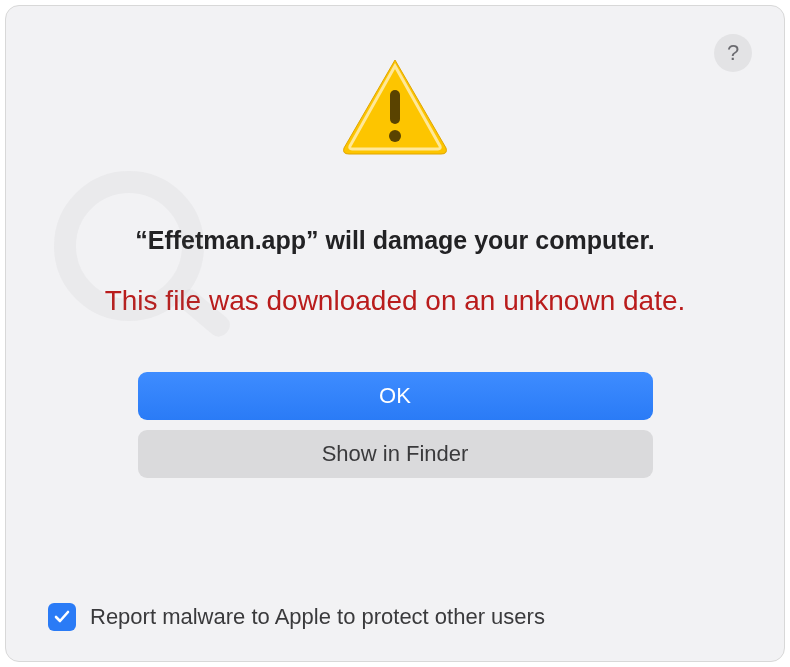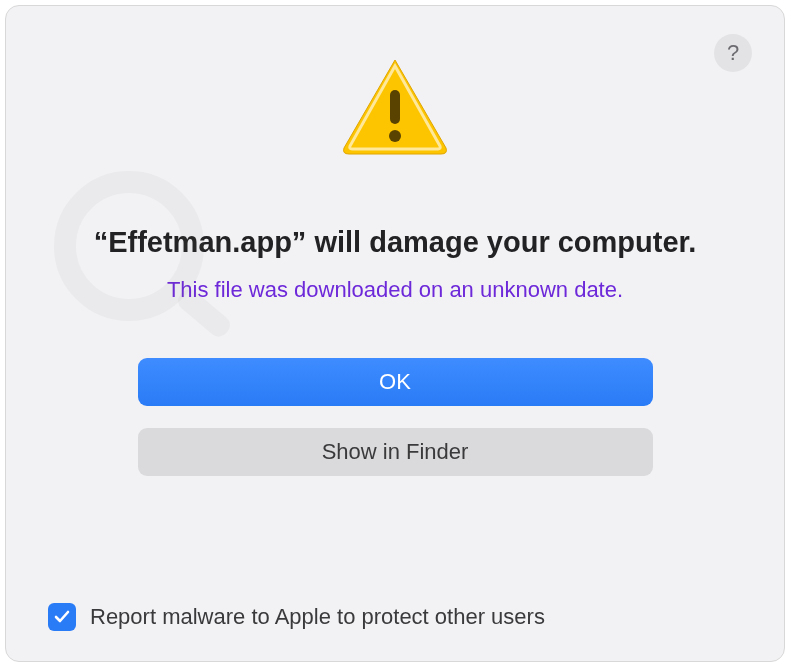--- a/index.html
+++ b/index.html
@@ -45,37 +45,37 @@
       cursor: pointer;
       font-weight: 500;
     }
     .warning-icon {
       margin-top: 10px;
       width: 110px;
       height: 100px;
     }
     .title {
       margin-top: 70px;
-      font-size: 29px;
+      font-size: 25px;
       font-weight: 700;
       color: #222224;
       text-align: center;
     }
     .subtitle {
-      margin-top: 18px;
-      font-size: 22px;
-      color: #6d28d9;
+      margin-top: 30px;
+      font-size: 28px;
+      color: #b91c1c;
       text-align: center;
     }
     .button-stack {
       margin-top: 55px;
       width: 515px;
       display: flex;
       flex-direction: column;
-      gap: 22px;
+      gap: 10px;
     }
     .primary-button {
       width: 100%;
       height: 48px;
       border-radius: 9px;
       border: none;
       background: linear-gradient(to bottom, #3e8cff, #2a7bf6);
       color: #fff;
       font-size: 22px;
       font-weight: 400;

